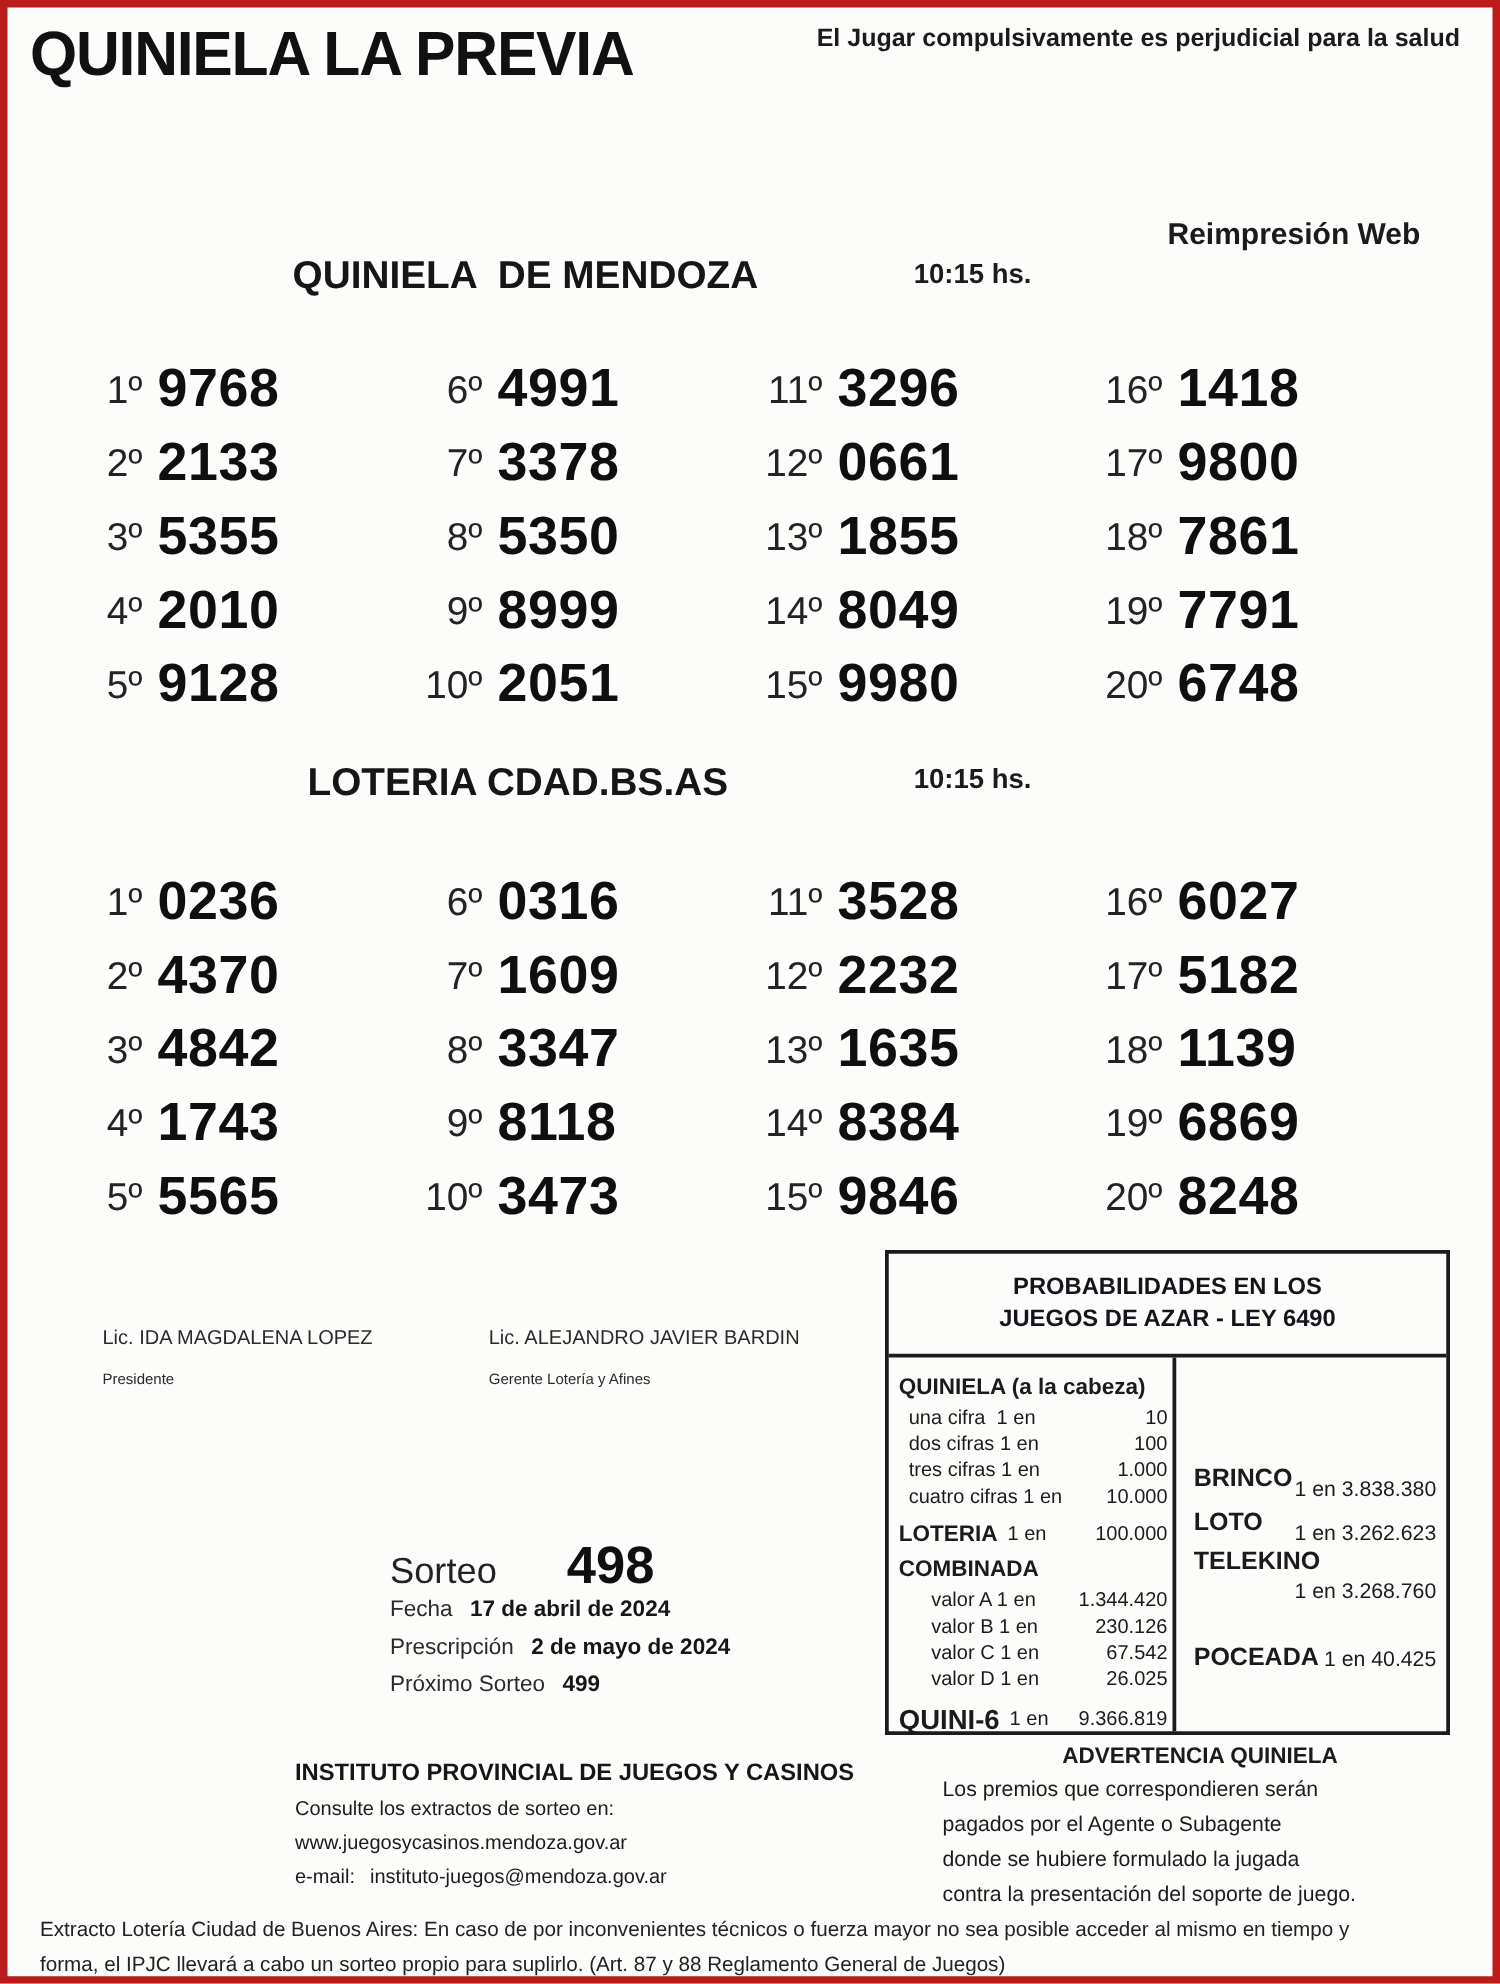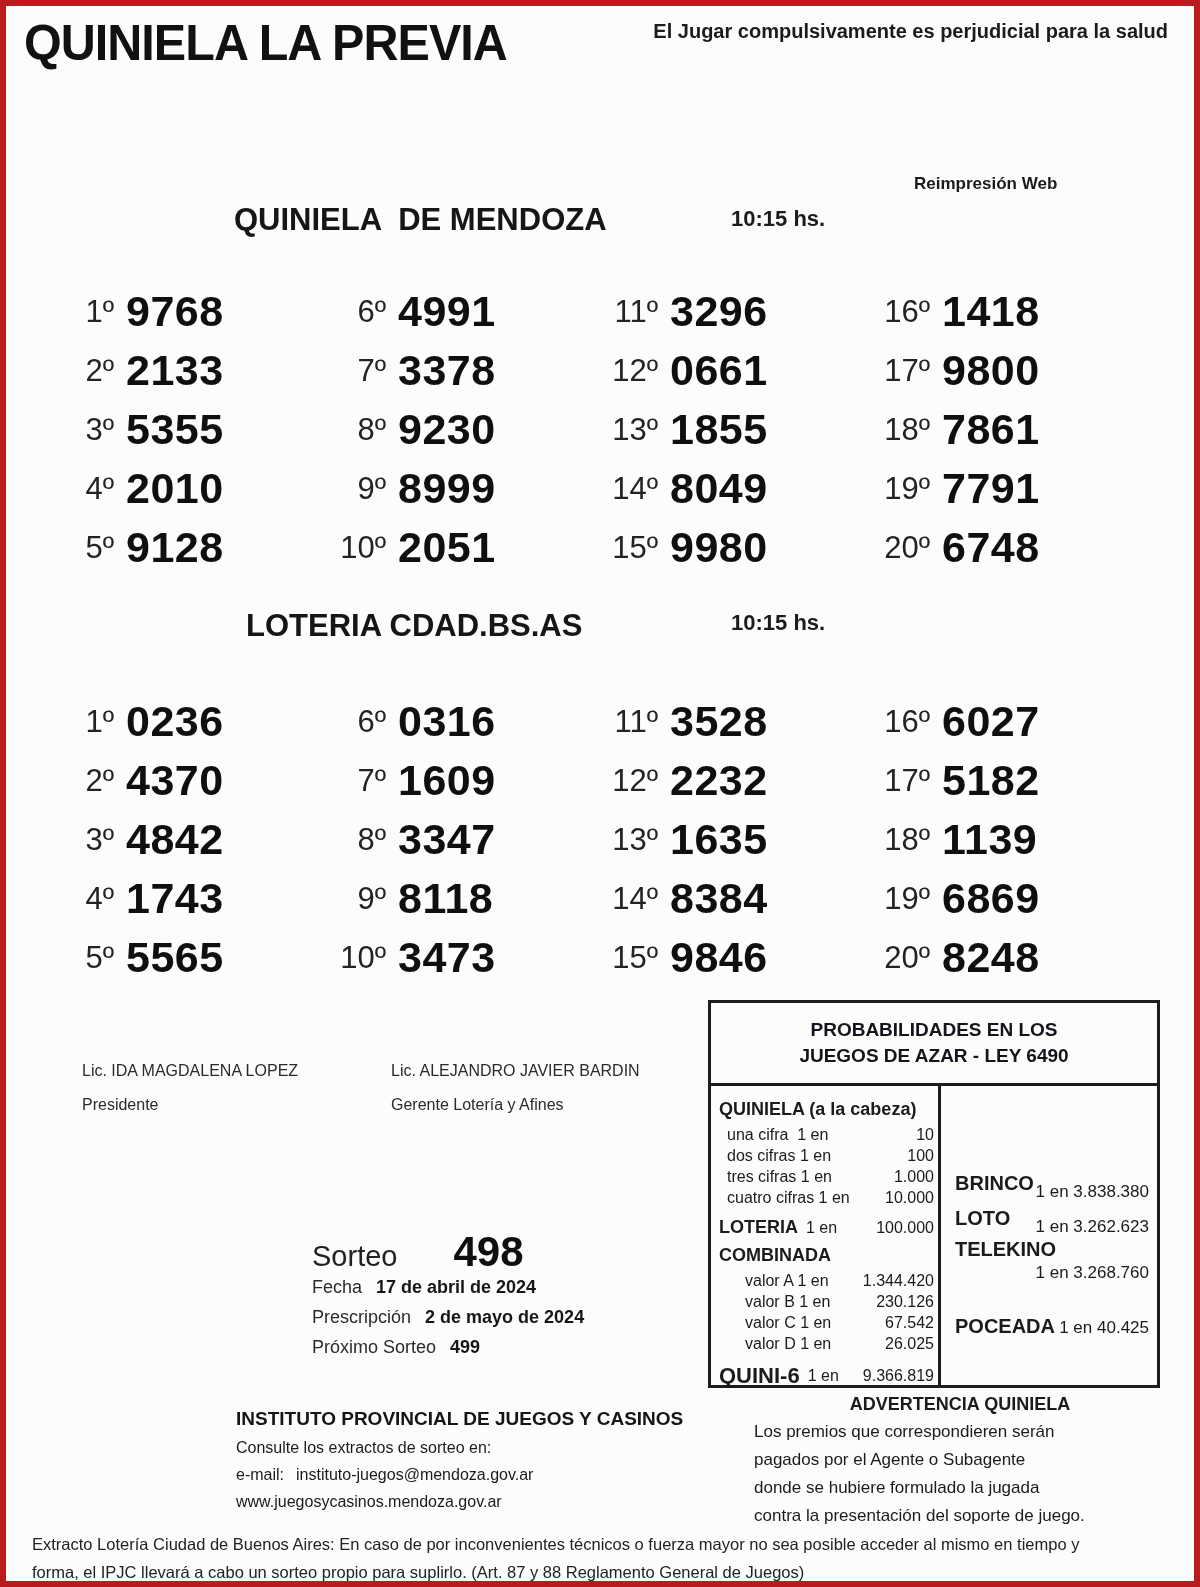--- a/index.html
+++ b/index.html
@@ -18,42 +18,42 @@
     color:#111;
   }
   .health-warning { top:14px; right:26px; font-size:20px; font-weight:700; }
 
   .draw-heading { font-size:31px; font-weight:700; color:#161616; }
   .heading-mendoza { left:228px; top:196px; }
   .heading-bsas { left:240px; top:602px; }
   .draw-time { font-size:22px; font-weight:700; }
   .time-mendoza { left:725px; top:200px; }
   .time-bsas { left:725px; top:604px; }
-  .reprint { left:908px; top:168px; font-size:17px; font-weight:700; }
+  .reprint { left:928px; top:168px; font-size:24px; font-weight:700; }
 
   .results-grid {
     display:grid; grid-auto-flow:column;
     grid-template-rows:repeat(5, 59px);
     grid-template-columns:repeat(4, 272px);
     left:46px; width:1090px;
   }
   .grid-mendoza { top:276px; }
   .grid-bsas { top:686px; }
   .cell { display:flex; align-items:center; }
   .pos {
     width:62px; text-align:right; font-size:31px; color:#232323;
     flex:0 0 62px;
   }
   .num {
     margin-left:12px; font-size:43px; font-weight:700; color:#0f0f0f;
     letter-spacing:.5px;
   }
 
   .official-name { font-size:16px; color:#2a2a2a; }
-  .official-role { font-size:16px; color:#2a2a2a; }
+  .official-role { font-size:12px; color:#2a2a2a; }
   .official1-name { left:76px; top:1056px; }
   .official1-role { left:76px; top:1090px; }
   .official2-name { left:385px; top:1056px; }
   .official2-role { left:385px; top:1090px; }
 
   
   .prob-box {
     left:702px; top:994px; width:452px; height:388px;
     border:3px solid #1c1c1c; background:transparent;
   }
@@ -154,21 +154,21 @@
     <div class="cell">
         <span class="pos">6º</span>
         <span class="num">4991</span>
       </div>
     <div class="cell">
         <span class="pos">7º</span>
         <span class="num">3378</span>
       </div>
     <div class="cell">
         <span class="pos">8º</span>
-        <span class="num">9230</span>
+        <span class="num">5350</span>
       </div>
     <div class="cell">
         <span class="pos">9º</span>
         <span class="num">8999</span>
       </div>
     <div class="cell">
         <span class="pos">10º</span>
         <span class="num">2051</span>
       </div>
     <div class="cell">
@@ -404,25 +404,25 @@
     <div class="advertencia-title">ADVERTENCIA QUINIELA</div>
     <div class="advertencia-line">Los premios que correspondieren serán</div>
     <div class="advertencia-line">pagados por el Agente o Subagente</div>
     <div class="advertencia-line">donde se hubiere formulado la jugada</div>
     <div class="advertencia-line">contra la presentación del soporte de juego.</div>
   </div>
 
   <div class="abs institute">
     <div class="institute-name">INSTITUTO PROVINCIAL DE JUEGOS Y CASINOS</div>
     <div class="institute-line">Consulte los extractos de sorteo en:</div>
+    <div class="institute-line">www.juegosycasinos.mendoza.gov.ar</div>
     <div class="institute-line email-line">
       <span>e-mail:</span>
       <span class="email-addr">instituto-juegos@mendoza.gov.ar</span>
     </div>
-    <div class="institute-line">www.juegosycasinos.mendoza.gov.ar</div>
   </div>
 
   <div class="abs doc-footer">
     <div>Extracto Lotería Ciudad de Buenos Aires: En caso de por inconvenientes técnicos o fuerza mayor no sea posible acceder al mismo en tiempo y</div>
     <div>forma, el IPJC llevará a cabo un sorteo propio para suplirlo. (Art. 87 y 88 Reglamento General de Juegos)</div>
   </div>
 
 </div>
 
 </body></html>

